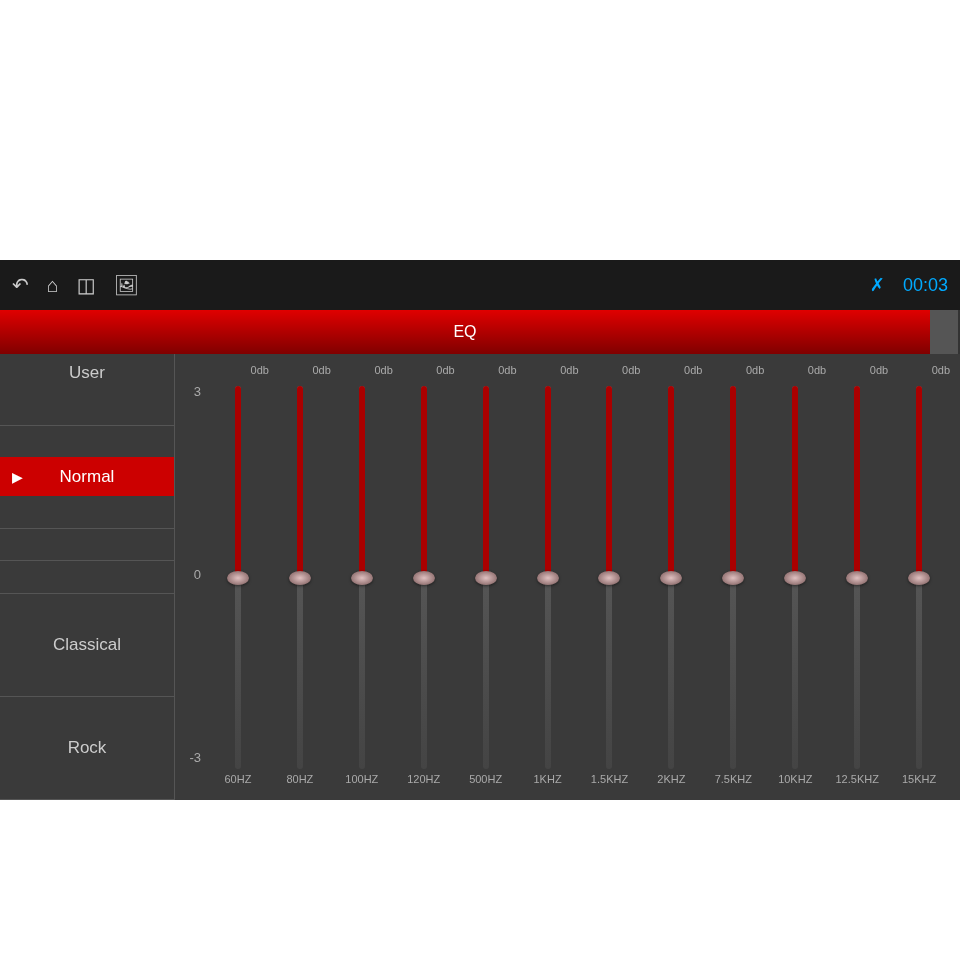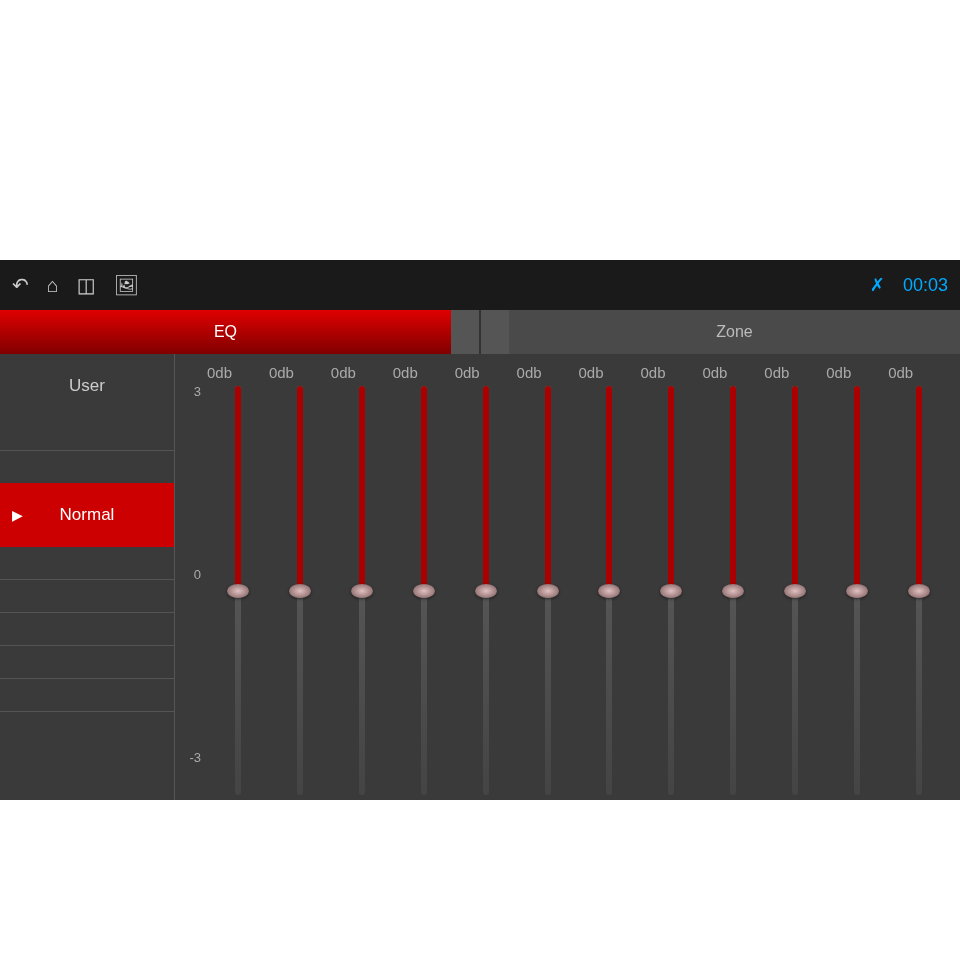--- a/index.html
+++ b/index.html
@@ -150,22 +150,22 @@
       flex: 1;
       display: flex;
       flex-direction: column;
     }
     .db-labels-row {
       display: flex;
       height: 22px;
     }
     .db-label {
       flex: 1;
-      text-align: left;
-      font-size: 15px;
+      text-align: right;
+      font-size: 11px;
       color: #aaa;
     }
     .sliders-row {
       flex: 1;
       display: flex;
       align-items: center;
       position: relative;
     }
     .slider-col {
       flex: 1;
@@ -233,40 +233,43 @@
     <div class="top-bar-spacer"></div>
     <span class="bluetooth-icon">✗</span>
     <span class="time-display">00:03</span>
   </div>
 
   <div class="tab-bar">
     <div class="tab active">
       <span>EQ</span>
     </div>
     <div class="tab-divider"></div>
-    <div class="tab inactive">
-      <span>Zone</span>
-    </div>
   </div>
 
   <div class="main-content">
 
     <div class="sidebar">
       <div class="sidebar-item">
         <span>User</span>
       </div>
       <div class="sidebar-separator"></div>
       <div class="sidebar-item active">
         <span class="play-arrow">▶</span>
         <span>Normal</span>
       </div>
       <div class="sidebar-separator"></div>
       <div class="sidebar-separator"></div>
       <div class="sidebar-separator"></div>
-      <div class="sidebar-separator"></div>
+      <div class="sidebar-item">
+        <span>Classical</span>
+      </div>
+      <div class="sidebar-separator"></div>
+      <div class="sidebar-item">
+        <span>Rock</span>
+      </div>
       <div class="sidebar-separator"></div>
     </div>
 
     <div class="eq-area">
       <div class="eq-with-scale">
 
         <div class="scale-labels">
           <span>3</span>
           <span>0</span>
           <span>-3</span>
@@ -357,18 +360,32 @@
               </div>
             </div>
             <div class="slider-col">
               <div class="slider-track">
                 <div class="slider-fill"></div>
                 <div class="slider-thumb"></div>
               </div>
             </div>
           </div>
 
+          <div class="freq-labels-row">
+            <div class="freq-label">60HZ</div>
+            <div class="freq-label">80HZ</div>
+            <div class="freq-label">100HZ</div>
+            <div class="freq-label">120HZ</div>
+            <div class="freq-label">500HZ</div>
+            <div class="freq-label">1KHZ</div>
+            <div class="freq-label">1.5KHZ</div>
+            <div class="freq-label">2KHZ</div>
+            <div class="freq-label">7.5KHZ</div>
+            <div class="freq-label">10KHZ</div>
+            <div class="freq-label">12.5KHZ</div>
+            <div class="freq-label">15KHZ</div>
+          </div>
         </div>
       </div>
     </div>
 
   </div>
 </div>
 
 </body></html>

